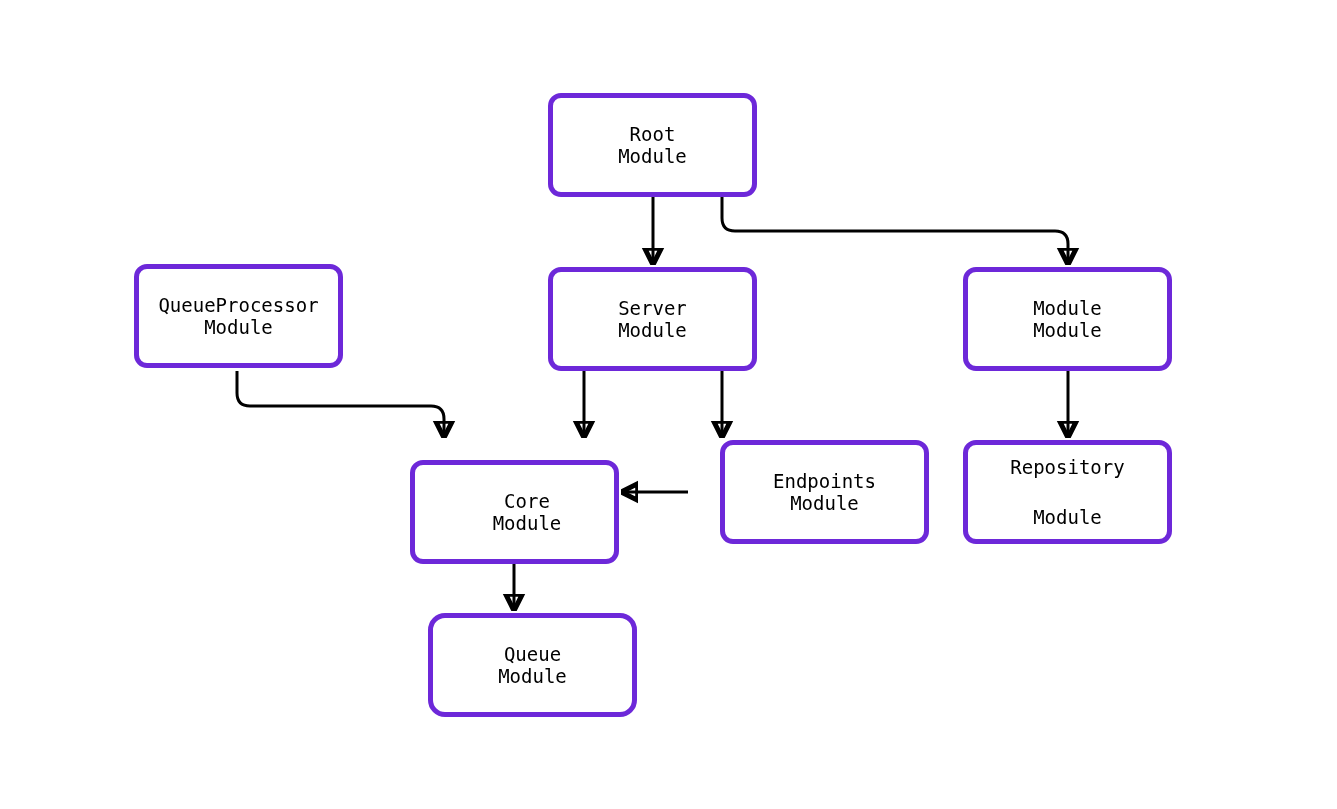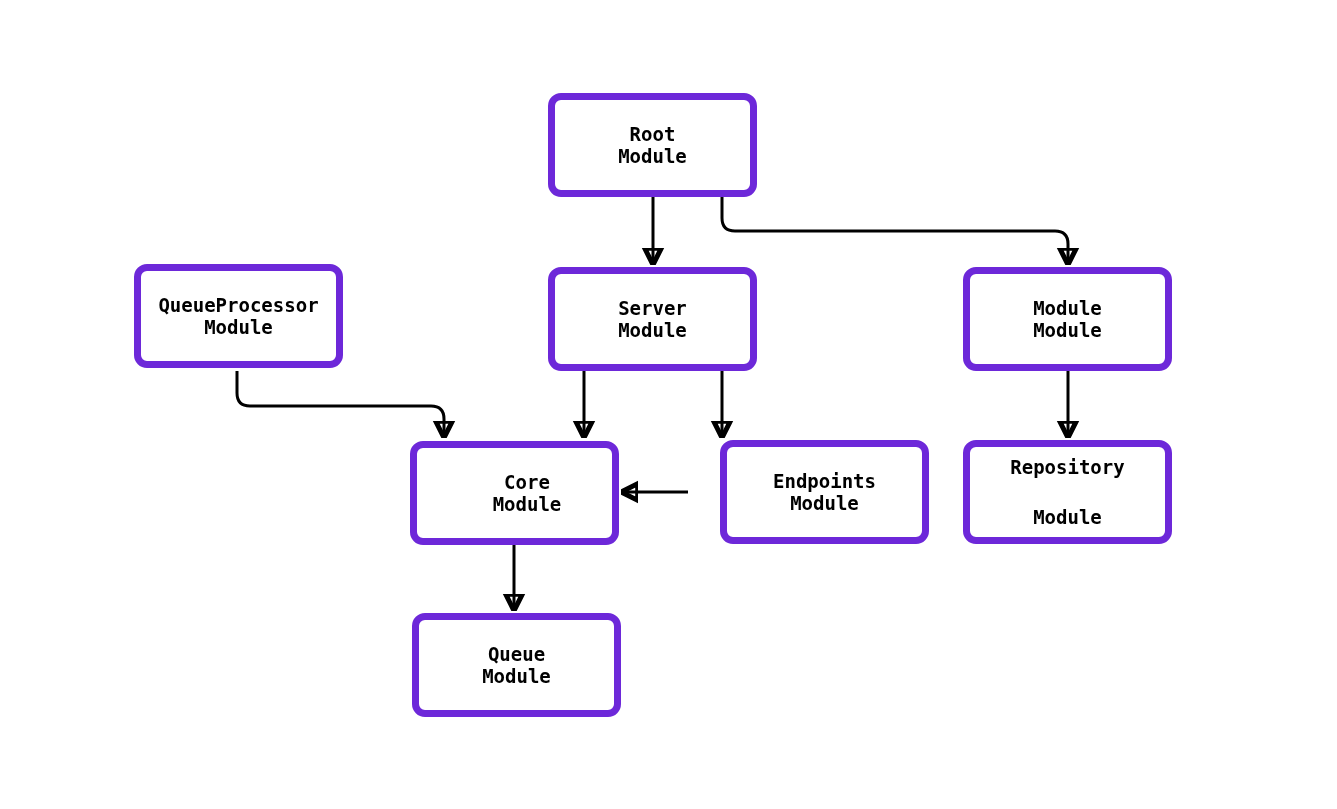--- a/index.html
+++ b/index.html
@@ -20,41 +20,41 @@
   }
   .edges-layer path {
     fill: none;
     stroke: #000000;
     stroke-width: 3;
   }
   .node {
     position: absolute;
     width: 209px;
     height: 104px;
-    border: 7px solid #6d28d9;
+    border: 5px solid #6d28d9;
     border-radius: 13px;
     background: #ffffff;
     display: flex;
     flex-direction: column;
     align-items: center;
     justify-content: center;
     text-align: center;
-    font-weight: bold;
+    font-weight: normal;
     font-size: 19px;
     line-height: 22px;
     color: #000000;
   }
   .node-root         { left: 548px; top: 93px;  }
   .node-queueproc    { left: 134px; top: 264px; }
   .node-server       { left: 548px; top: 267px; }
   .node-global       { left: 963px; top: 267px; }
-  .node-core         { left: 410px; top: 441px; padding-left: 25px; }
+  .node-core         { left: 410px; top: 460px; padding-left: 25px; }
   .node-endpoints    { left: 688px; top: 440px; margin-left: 32px; }
   .node-repository   { left: 963px; top: 440px; gap: 28px; }
-  .node-queue        { left: 412px; top: 613px; }
+  .node-queue        { left: 428px; top: 613px; border-radius: 17px; }
 </style>
 </head>
 <body>
 
 <div class="canvas">
 
   <svg class="edges-layer" width="1337" height="809" viewBox="0 0 1337 809" xmlns="http://www.w3.org/2000/svg">
     <defs>
       <marker id="arrowhead" viewBox="0 0 10 10" refX="9.5" refY="5" markerWidth="5.5" markerHeight="8" orient="auto">
         <path d="M 0 0 L 10 5 L 0 10 Z" fill="#000000"></path>

